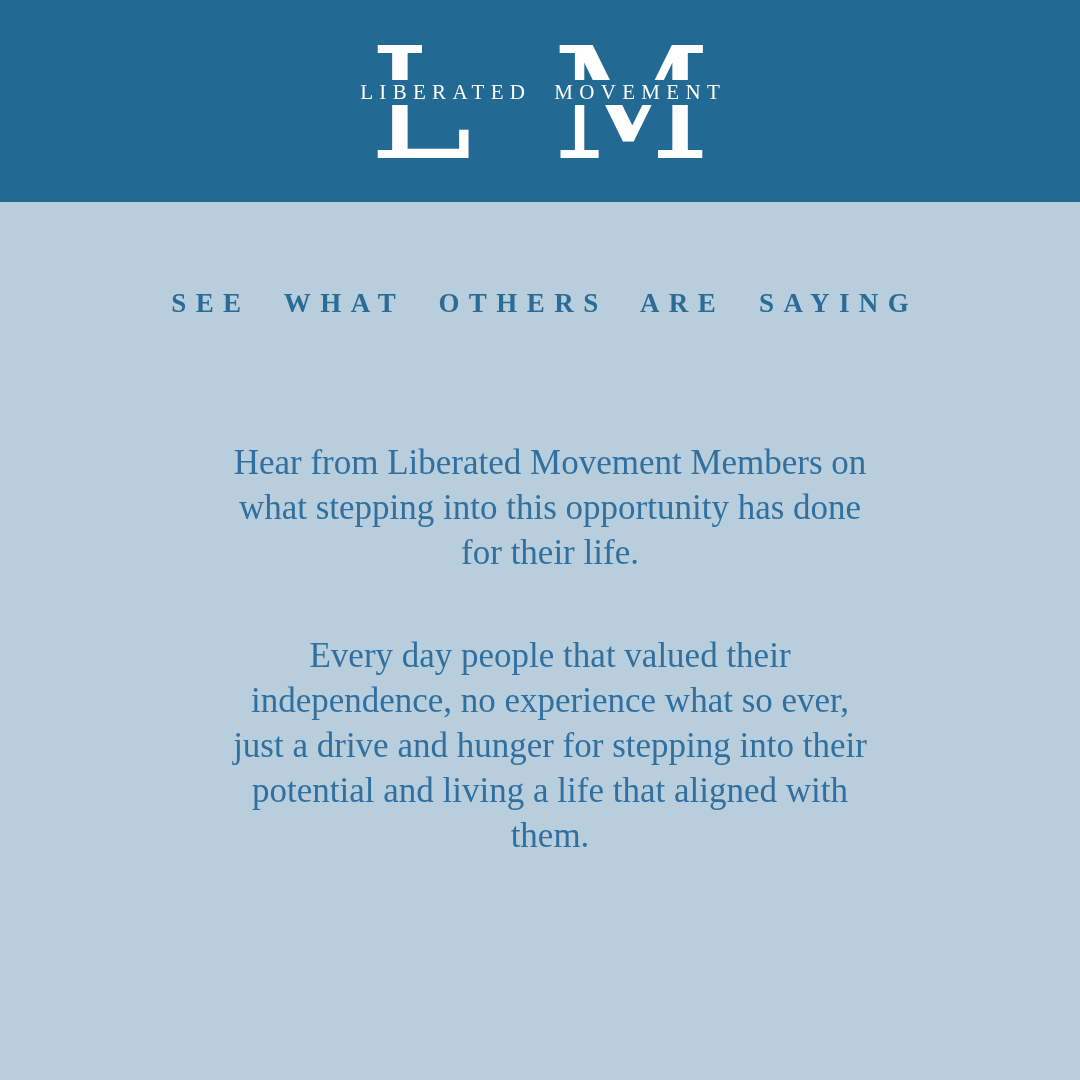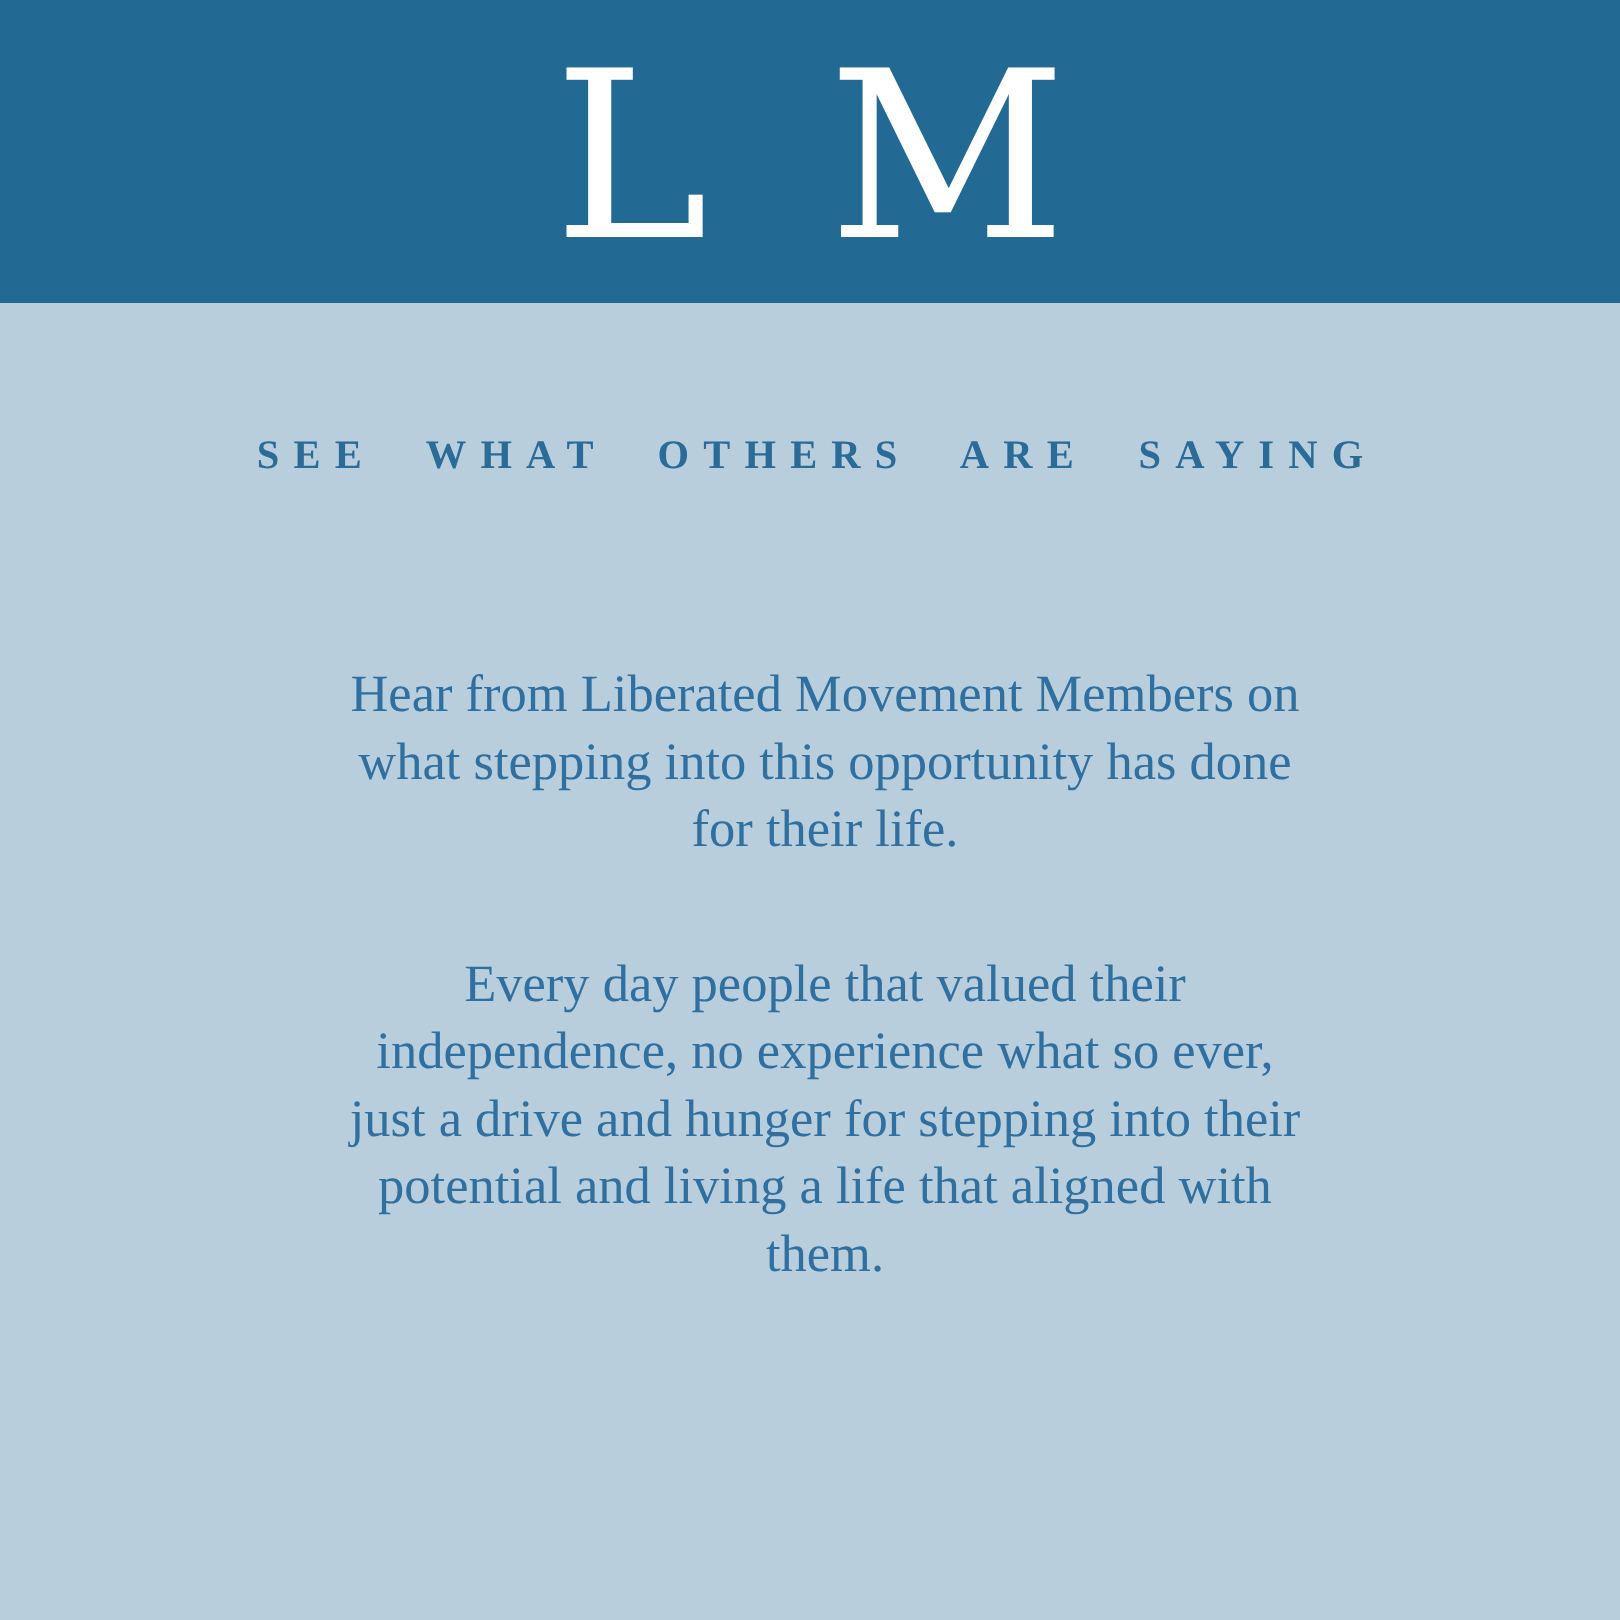--- a/index.html
+++ b/index.html
@@ -104,20 +104,23 @@
 <body>
 
 <div class="canvas" style="--header-bg: #226a93; --page-bg: #b9cedc; --heading-text: #2a6c97; --body-text: #2f70a0; --logo-text: #ffffff;">
 
   <div class="header-band">
     <div class="logo">
       <div class="logo-letters">
         <span>L</span>
         <span>M</span>
       </div>
+      <div class="logo-strip" style="background: rgb(34, 106, 147);">
+        <span class="logo-strip-text">LIBERATED MOVEMENT</span>
+      </div>
     </div>
   </div>
 
   <h1 class="heading">SEE WHAT OTHERS ARE SAYING</h1>
 
   <p class="para para-2">Every day people that valued their
 independence, no experience what so ever,
 just a drive and hunger for stepping into their
 potential and living a life that aligned with
 them.</p>

